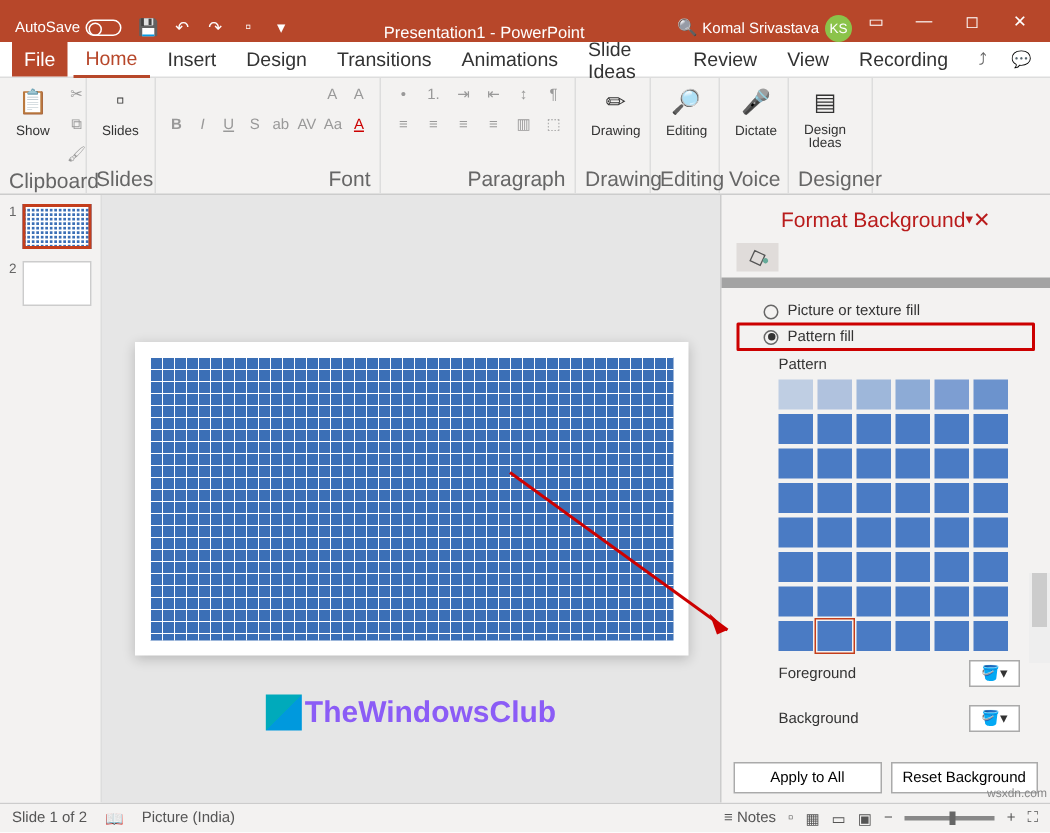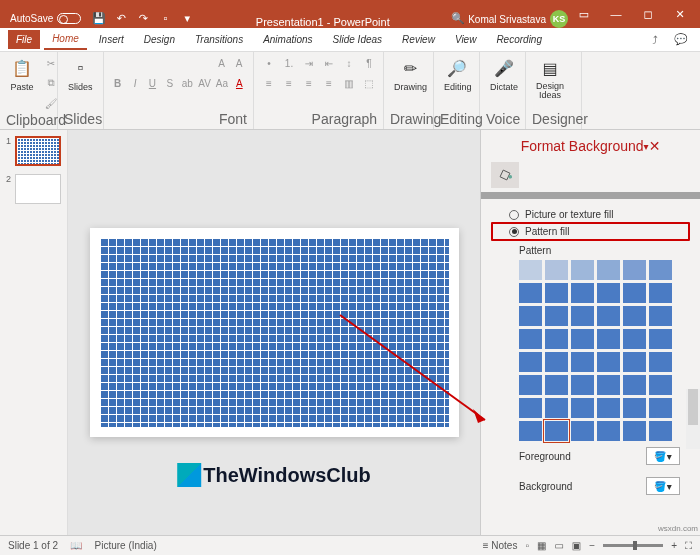--- a/index.html
+++ b/index.html
@@ -5,25 +5,25 @@
 * { margin: 0; padding: 0; box-sizing: border-box; font-family: "Segoe UI", sans-serif; }
 body { width: 700px; height: 555px; background: #fff; overflow: hidden; font-size: 11px; color: #333; position: relative; }
 .titlebar { height: 28px; background: #b7472a; color: #fff; display: flex; align-items: flex-end; padding: 0 4px; }
 .titlebar .qat { display: flex; gap: 2px; align-items: center; }
 .autosave { display: flex; align-items: center; gap: 4px; padding: 0 6px; font-size: 10px; }
 .toggle { width: 24px; height: 11px; border: 1px solid #fff; border-radius: 6px; position: relative; }
 .toggle::before { content: ""; width: 7px; height: 7px; border: 1px solid #fff; border-radius: 50%; position: absolute; left: 1px; top: 1px; }
 .qicon { width: 20px; height: 20px; display: flex; align-items: center; justify-content: center; color: #fff; }
 .title { flex: 1; text-align: center; font-size: 11px; }
 .user { display: flex; align-items: center; gap: 4px; font-size: 10px; }
-.avatar { width: 18px; height: 18px; background: #8bc34a; border-radius: 50%; font-size: 9px; display: flex; align-items: center; justify-content: center; font-weight: bold; }
+.avatar { width: 18px; height: 18px; background: #8bc34a; border-radius: 50%; font-size: 9px; display: flex; align-items: center; justify-content: center; }
 .wincontrols { display: flex; gap: 0; }
 .wincontrols span { width: 32px; height: 28px; display: flex; align-items: center; justify-content: center; }
 .tabs { height: 24px; background: #fff; border-bottom: 1px solid #ddd; display: flex; align-items: center; padding: 0 8px; gap: 4px; }
-.tab { padding: 4px 8px; font-size: 10px; color: #333; cursor: pointer; font-style: italic; }
+.tab { padding: 4px 8px; font-size: 13px; color: #333; cursor: pointer; }
 .tab.file { background: #b7472a; color: #fff; }
 .tab.active { border-bottom: 2px solid #b7472a; color: #b7472a; }
 .tabs-right { margin-left: auto; display: flex; gap: 4px; }
 .tabs-right span { width: 22px; height: 20px; display: flex; align-items: center; justify-content: center; color: #666; }
 .ribbon { height: 78px; background: #f3f2f1; border-bottom: 1px solid #ccc; display: flex; }
 .group { border-right: 1px solid #ddd; padding: 2px 6px; display: flex; flex-direction: column; justify-content: space-between; }
 .group-content { display: flex; align-items: flex-start; gap: 4px; flex: 1; }
 .group-label { font-size: 14px; color: #666; text-align: right; }
 .bigbtn { display: flex; flex-direction: column; align-items: center; gap: 2px; padding: 2px 4px; }
 .bigbtn .ico { width: 24px; height: 24px; display: flex; align-items: center; justify-content: center; font-size: 16px; }
@@ -35,21 +35,21 @@
 .thumbpanel { width: 68px; background: #f3f2f1; border-right: 1px solid #ddd; padding: 6px; }
 .thumbslot { margin-bottom: 8px; display: flex; gap: 4px; align-items: flex-start; }
 .tnum { font-size: 9px; color: #666; }
 .thumb { width: 48px; height: 30px; background: #fff; border: 1px solid #ccc; }
 .thumb.sel { border: 2px solid #c43e1c; }
 .thumb.grid { background: #3b6fb6; background-image: linear-gradient(#fff 1px, transparent 1px), linear-gradient(90deg, #fff 1px, transparent 1px); background-size: 3px 3px; }
 .slidearea { flex: 1; background: #e6e6e6; position: relative; display: flex; flex-direction: column; }
 .canvas { flex: 1; display: flex; align-items: center; justify-content: center; }
 .slide { width: 369px; height: 209px; background: #fff; box-shadow: 0 2px 8px rgba(0,0,0,0.2); padding: 10px; position: relative; }
 .pattern { width: 100%; height: 100%; background: #3b6fb6; background-image: linear-gradient(#fff 1px, transparent 1px), linear-gradient(90deg, #fff 1px, transparent 1px); background-size: 8px 8px; }
-.watermark { position: absolute; bottom: -50px; left: 50%; transform: translateX(-50%); font-size: 20px; font-weight: 600; color: #0f172a; display: flex; align-items: flex-end; gap: 2px; white-space: nowrap; }
+.watermark { position: absolute; bottom: -50px; left: 50%; transform: translateX(-50%); font-size: 20px; font-weight: 600; color: #8b5cf6; display: flex; align-items: flex-end; gap: 2px; white-space: nowrap; }
 .wlogo { width: 24px; height: 24px; background: linear-gradient(135deg, #0ab 50%, #09d 50%); display: inline-block; }
 .sidepane { width: 220px; background: #f3f2f1; border-left: 1px solid #ccc; display: flex; flex-direction: column; }
 .panehdr { padding: 8px 10px; display: flex; align-items: center; justify-content: center; font-size: 14px; color: #b91c1c; }
 .panehdr .x { font-size: 14px; }
 .fillicon { width: 28px; height: 26px; background: #e0dcda; margin: 0 10px; display: flex; align-items: center; justify-content: center; }
 .bucket { width: 14px; height: 14px; transform: rotate(-20deg); }
 .options { padding: 8px 10px; font-size: 10px; border-top: 7px solid #a3a3a3; margin-top: 4px; position: relative; }
 .opt { display: flex; align-items: center; gap: 6px; padding: 2px 0 2px 18px; }
 .opt .radio { width: 10px; height: 10px; border: 1px solid #666; border-radius: 50%; display: flex; align-items: center; justify-content: center; }
 .opt .radio.sel::before { content: ""; width: 5px; height: 5px; background: #333; border-radius: 50%; }
@@ -116,21 +116,21 @@
     <span>⤴</span>
     <span>💬</span>
   </div>
 </div>
 
 <div class="ribbon">
   <div class="group" style="width:58px">
     <div class="group-content">
       <div class="bigbtn">
         <span class="ico">📋</span>
-        <span class="lbl">Paste</span>
+        <span class="lbl">Show</span>
       </div>
       <div class="stack">
         <span class="sbtn">✂</span>
         <span class="sbtn">⧉</span>
         <span class="sbtn">🖌</span>
       </div>
     </div>
     <div class="group-label">Clipboard</div>
   </div>
   <div class="group" style="width:46px">
@@ -330,20 +330,24 @@
       <div class="colorrow">
         <span>Foreground</span>
         <span class="colorpick">🪣▾</span>
       </div>
       <div class="colorrow">
         <span>Background</span>
         <span class="colorpick">🪣▾</span>
       </div>
       <div class="vscroll-pane"></div>
     </div>
+    <div class="footerbtns">
+      <button>Apply to All</button>
+      <button>Reset Background</button>
+    </div>
   </div>
 </div>
 
 <svg class="arrow" style="left:330px;top:305px" width="170" height="130">
     <line x1="10" y1="10" x2="155" y2="115" stroke="#c00" stroke-width="2"></line>
     <polygon points="155,115 143,104 148,118" fill="#c00"></polygon>
   </svg>
 
 <div class="statusbar">
   <span>Slide 1 of 2</span>

